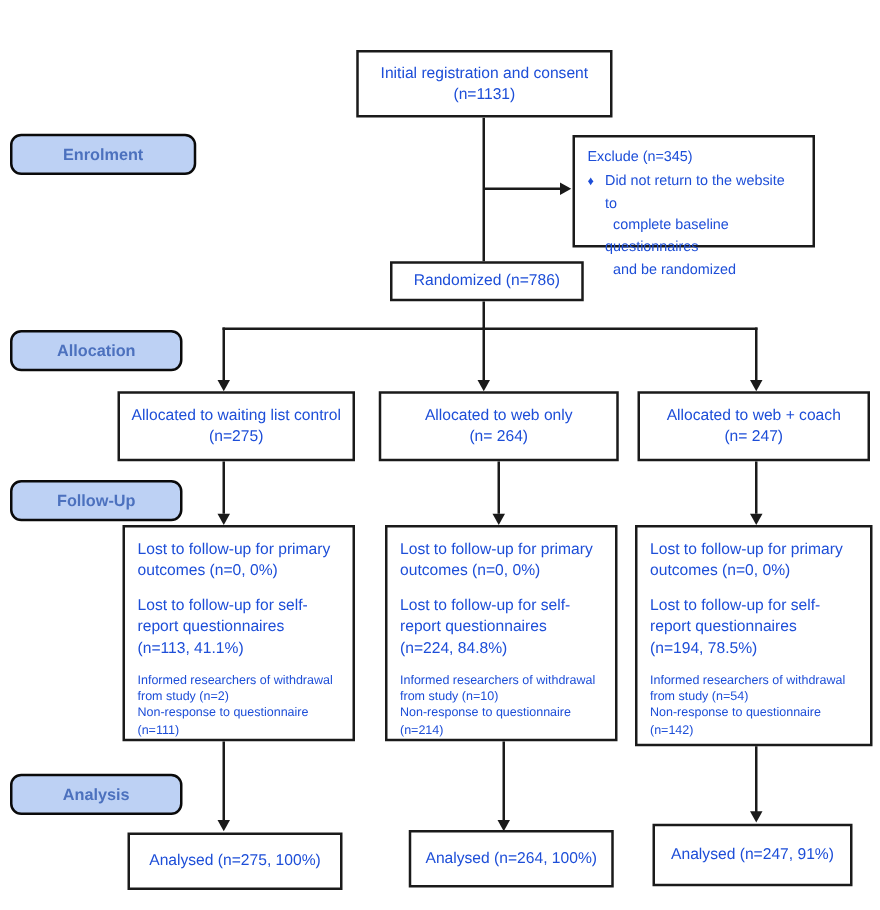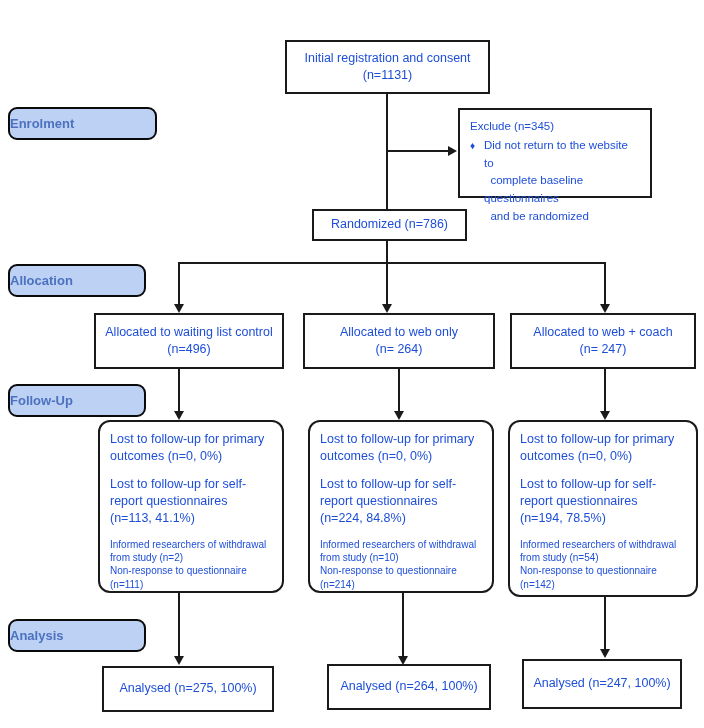--- a/index.html
+++ b/index.html
@@ -34,21 +34,21 @@
   .stage {
     position: absolute;
     background: #bdd1f4;
     border: 2.5px solid #0a0a0a;
     border-radius: 9px;
     color: #4c71be;
     font-weight: bold;
     font-size: 13px;
     display: flex;
     align-items: center;
-    justify-content: flex-start;
+    justify-content: center;
   }
   .line { position: absolute; background: #1a1a1a; }
   .arrow-down {
     position: absolute;
     width: 0; height: 0;
     border-left: 5px solid transparent;
     border-right: 5px solid transparent;
     border-top: 9px solid #1a1a1a;
   }
   .arrow-right {
@@ -62,21 +62,20 @@
     padding: 8px 10px 6px 10px;
     font-size: 11.5px;
     line-height: 1.55;
   }
   .bullet-row { display: flex; margin-top: 1px; }
   .bullet-glyph { width: 14px; flex: 0 0 14px; font-size: 10px; padding-top: 1px; }
   .fup {
     padding: 9px 8px 4px 10px;
     font-size: 12.5px;
     line-height: 1.36;
-    border-radius: 12px;
   }
   .fup p { margin-bottom: 11px; }
   .fup .small {
     font-size: 10px;
     line-height: 1.32;
     margin-bottom: 16px;
   }
 </style>
 </head>
 <body>
@@ -133,21 +132,21 @@
       <span class="bullet-glyph">♦</span>
       <span class="prew">Did not return to the website to
   complete baseline questionnaires
   and be randomized</span>
     </div>
   </div>
 
   <div class="box center" style="left:312px; top:209px; width:155px; height:32px;">Randomized (n=786)</div>
 
   <div class="box center pre" style="left:94px; top:313px; width:190px; height:56px;">Allocated to waiting list control
-(n=496)</div>
+(n=275)</div>
   <div class="box center pre" style="left:303px; top:313px; width:192px; height:56px;">Allocated to web only
 (n= 264)</div>
   <div class="box center pre" style="left:510px; top:313px; width:186px; height:56px;">Allocated to web + coach
 (n= 247)</div>
 
   <div class="box fup" style="left:98px; top:420px; width:186px; height:173px;">
     <p class="pre">Lost to follow-up for primary
 outcomes (n=0, 0%)</p>
     <p class="pre">Lost to follow-up for self-
 report questionnaires
@@ -175,15 +174,15 @@
 report questionnaires
 (n=194, 78.5%)</p>
     <p class="pre small">Informed researchers of withdrawal
 from study (n=54)
 Non-response to questionnaire
 (n=142)</p>
   </div>
 
   <div class="box center" style="left:102px; top:666px; width:172px; height:46px;">Analysed (n=275, 100%)</div>
   <div class="box center" style="left:327px; top:664px; width:164px; height:46px;">Analysed (n=264, 100%)</div>
-  <div class="box center" style="left:522px; top:659px; width:160px; height:50px;">Analysed (n=247, 100%)</div>
+  <div class="box center" style="left:522px; top:659px; width:160px; height:50px;">Analysed (n=247, 91%)</div>
 
 </div>
 
 </body></html>

